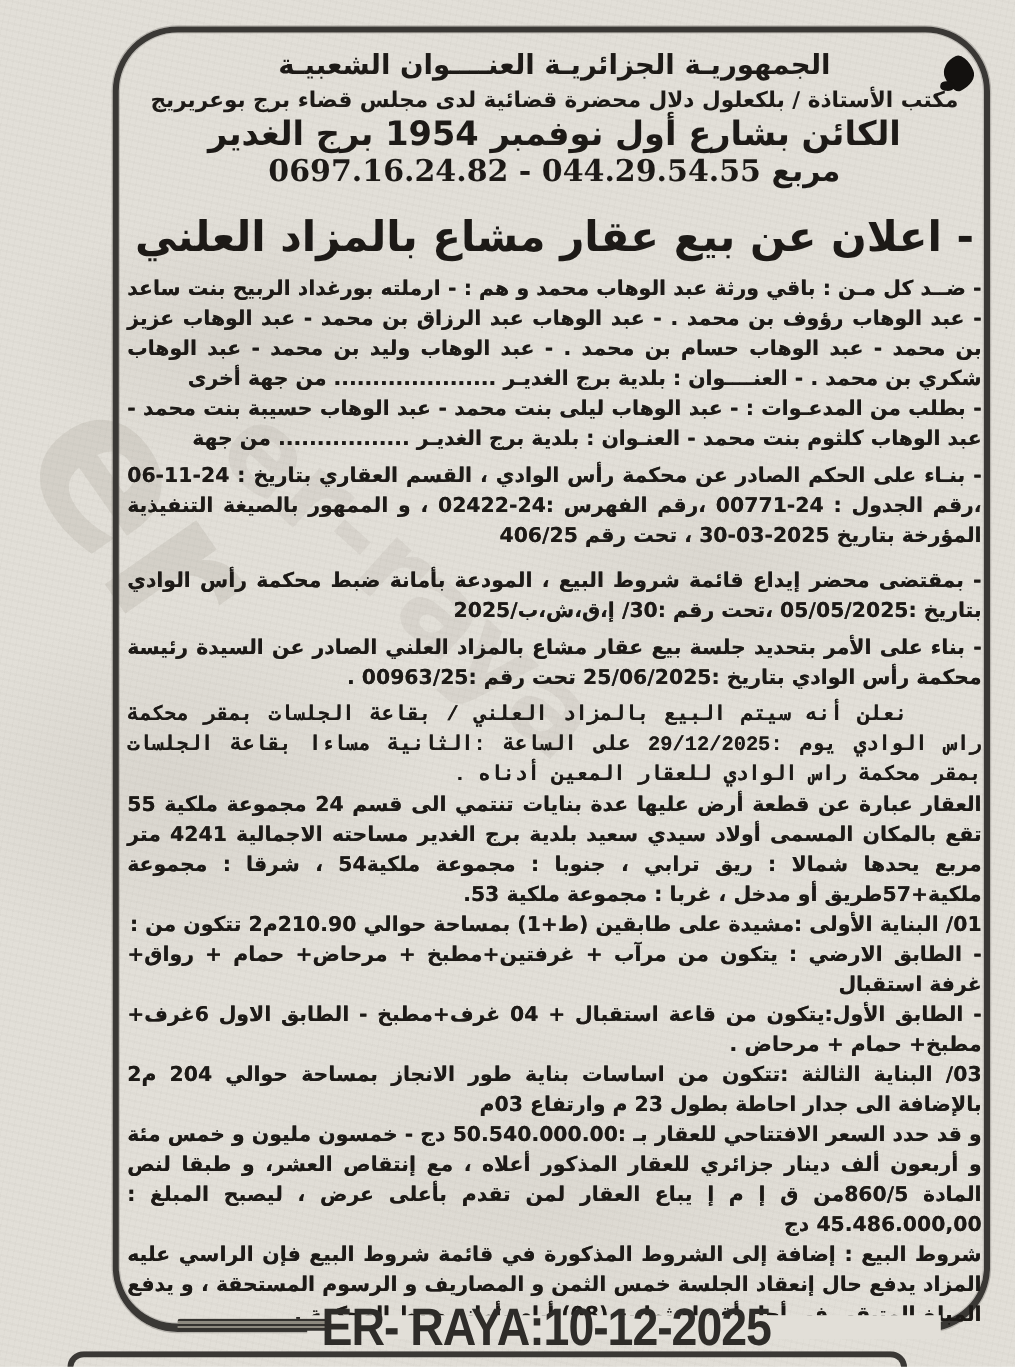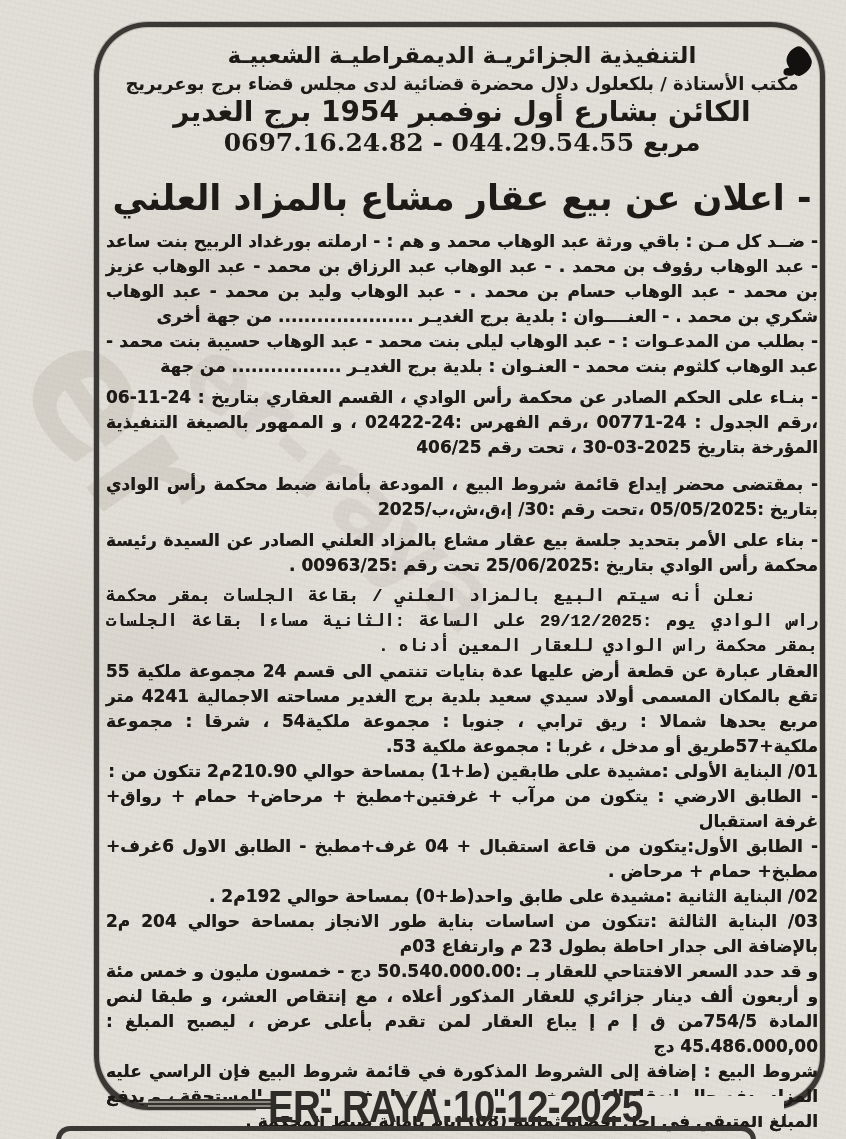--- a/index.html
+++ b/index.html
@@ -72,21 +72,21 @@
 <div class="page">
 
   <div class="wm wm1">er</div>
   <div class="wm wm2">er-raya</div>
 
   <div class="frame"></div>
   <div class="ink-blob"></div>
 
   <div class="content">
     <div class="hdr">
-      <div class="l1">التنفيذية الجزائريـة الديمقراطيـة الشعبيـة</div>
+      <div class="l1">الجمهوريـة الجزائريـة العنــــوان الشعبيـة</div>
       <div class="l2">مكتب الأستاذة / بلكعلول دلال  محضرة قضائية لدى مجلس قضاء برج بوعريريج</div>
       <div class="l3">الكائن بشارع أول نوفمبر 1954 برج الغدير</div>
       <div class="l4">
         <span>مربع</span>
         <span class="nums">044.29.54.55 - 0697.16.24.82</span>
       </div>
     </div>
 
     <div class="title">- اعلان عن بيع عقار مشاع بالمزاد العلني</div>
 
@@ -94,23 +94,22 @@
       <p>- ضــد كل مـن : باقي ورثة عبد الوهاب محمد و هم : - ارملته بورغداد الربيح بنت ساعد - عبد الوهاب رؤوف بن محمد . - عبد الوهاب عبد الرزاق بن محمد - عبد الوهاب عزيز بن محمد - عبد الوهاب حسام بن محمد . - عبد الوهاب وليد بن محمد - عبد الوهاب شكري بن محمد . - العنــــوان : بلدية برج الغديـر ..................... من جهة أخرى</p>
       <p>- بطلب من المدعـوات : - عبد الوهاب ليلى بنت محمد  - عبد الوهاب حسيبة بنت محمد - عبد الوهاب كلثوم بنت محمد - العنـوان : بلدية برج الغديـر ................. من جهة</p>
       <p class="gap-s">- بنـاء على الحكم الصادر عن محكمة رأس الوادي ، القسم العقاري بتاريخ : 24-11-06 ،رقم الجدول : 24-00771 ،رقم الفهرس :24-02422 ، و الممهور بالصيغة التنفيذية المؤرخة بتاريخ 2025-03-30 ، تحت رقم 406/25</p>
       <p class="gap-m">- بمقتضى محضر إيداع قائمة شروط البيع ، المودعة بأمانة ضبط محكمة رأس الوادي بتاريخ :05/05/2025 ،تحت رقم :30/ إ،ق،ش،ب/2025</p>
       <p class="gap-s">- بناء على الأمر بتحديد جلسة بيع عقار مشاع بالمزاد العلني الصادر عن السيدة رئيسة محكمة رأس الوادي بتاريخ :25/06/2025 تحت رقم :00963/25 .</p>
       <p class="gap-s indent">نعلن أنه سيتم البيع بالمزاد العلني / بقاعة الجلسات بمقر محكمة راس الوادي يوم :29/12/2025 على الساعة :الثانية مساءا بقاعة الجلسات بمقر محكمة راس الوادي للعقار المعين أدناه .</p>
       <p>العقار عبارة عن قطعة أرض عليها عدة بنايات تنتمي الى قسم 24 مجموعة ملكية 55 تقع بالمكان المسمى أولاد سيدي سعيد بلدية برج الغدير مساحته الاجمالية 4241 متر مربع يحدها شمالا : ريق ترابي ، جنوبا : مجموعة ملكية54 ، شرقا : مجموعة ملكية+57طريق أو مدخل ، غربا : مجموعة ملكية 53.</p>
       <p>01/ البناية الأولى :مشيدة على طابقين (ط+1) بمساحة حوالي 210.90م2 تتكون من :</p>
       <p>- الطابق الارضي : يتكون من مرآب + غرفتين+مطبخ + مرحاض+ حمام + رواق+ غرفة استقبال</p>
       <p>- الطابق الأول:يتكون من قاعة استقبال + 04 غرف+مطبخ - الطابق الاول 6غرف+ مطبخ+ حمام + مرحاض .</p>
-      <p>02/ البناية الثانية :مشيدة على طابق واحد(ط+0) بمساحة حوالي 192م2 .</p>
       <p>03/ البناية الثالثة :تتكون من اساسات بناية طور الانجاز بمساحة حوالي 204 م2 بالإضافة الى جدار احاطة بطول 23 م وارتفاع 03م</p>
-      <p>و قد حدد السعر الافتتاحي للعقار بـ :50.540.000.00 دج - خمسون مليون و خمس مئة و أربعون ألف دينار جزائري للعقار المذكور أعلاه ، مع إنتقاص العشر، و طبقا لنص المادة 754/5من ق إ م إ يباع العقار لمن تقدم بأعلى عرض ، ليصبح المبلغ : 45.486.000,00 دج</p>
+      <p>و قد حدد السعر الافتتاحي للعقار بـ :50.540.000.00 دج - خمسون مليون و خمس مئة و أربعون ألف دينار جزائري للعقار المذكور أعلاه ، مع إنتقاص العشر، و طبقا لنص المادة 860/5من ق إ م إ يباع العقار لمن تقدم بأعلى عرض ، ليصبح المبلغ : 45.486.000,00 دج</p>
       <p>شروط البيع : إضافة إلى الشروط المذكورة في قائمة شروط البيع فإن الراسي عليه المزاد يدفع حال إنعقاد الجلسة خمس الثمن و المصاريف و الرسوم المستحقة ، و يدفع المبلغ المتبقي في أجل أقصاه ثمانية (08) أيام بأمانة ضبط المحكمة .</p>
     </div>
 
   </div>
 
   <div class="patch"></div>
   <div class="hatch-bar"></div>
   <div class="er-raya">ER- RAYA:10-12-2025</div>
   <div class="next-frame"></div>
 

